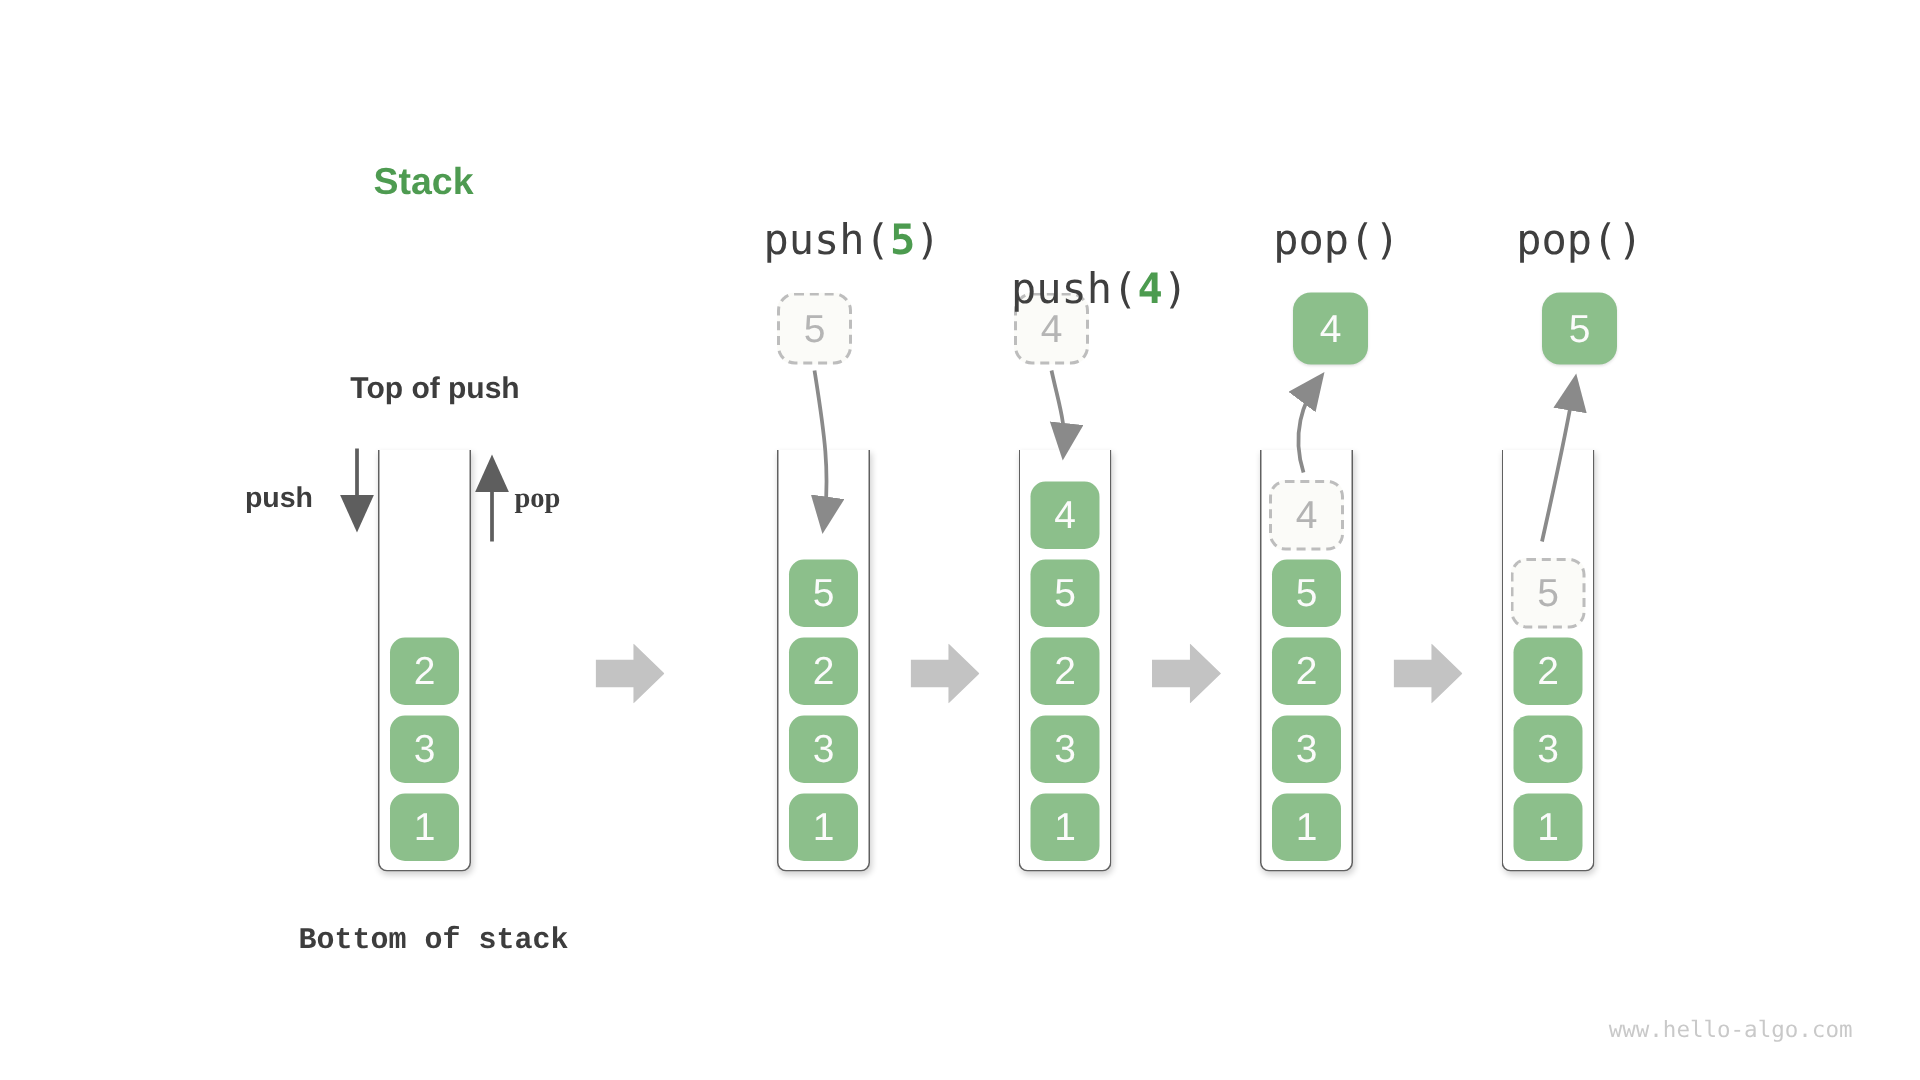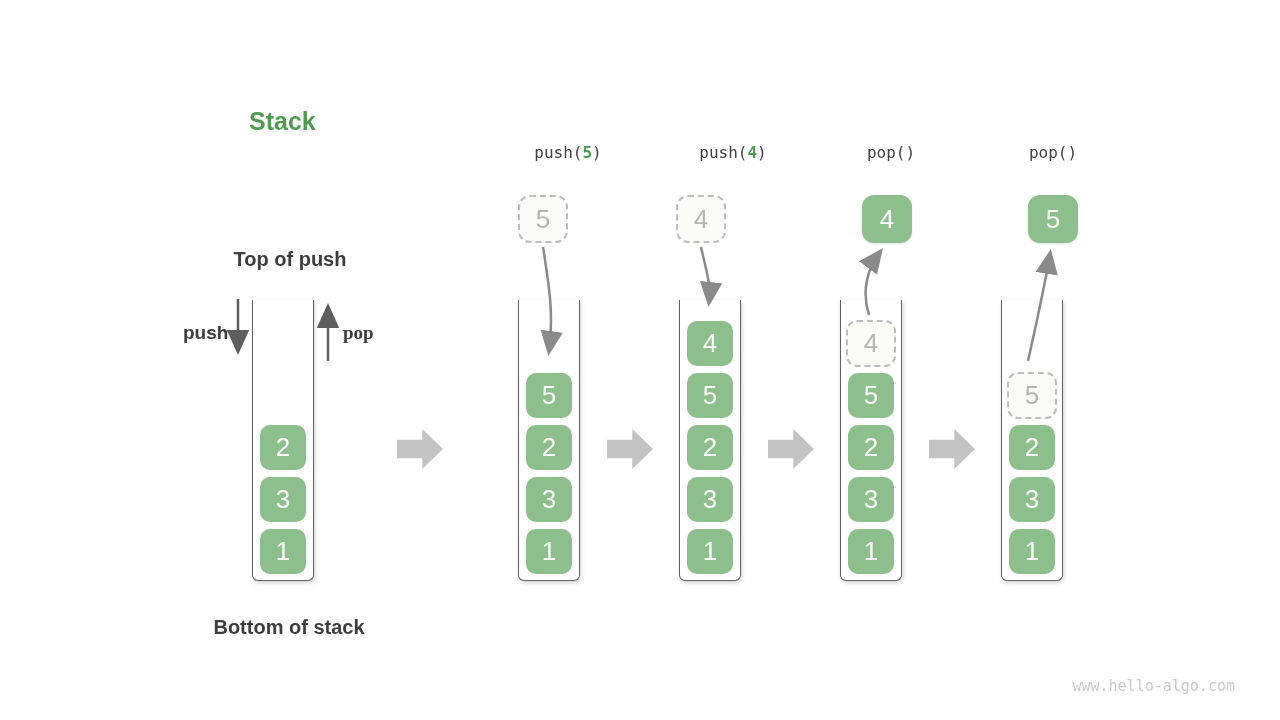--- a/index.html
+++ b/index.html
@@ -17,21 +17,21 @@
   .side-label{
     font-size:20px;font-weight:bold;color:#3d3d3d;
     transform:translateX(-50%);white-space:nowrap;
   }
   .pushpop-label{
     font-size:19px;font-weight:bold;color:#3d3d3d;white-space:nowrap;
   }
 
   .op-label{
     font-family:"DejaVu Sans Mono","Liberation Mono",monospace;
-    font-size:16px;color:#3f3f3f;white-space:nowrap;
+    font-size:28px;color:#3f3f3f;white-space:nowrap;
     transform:translateX(-50%);top:143px;
   }
   .op-label .op-arg{color:#4c9b4f;font-weight:bold;}
 
   .stack-well{
     width:62px;height:281px;top:300px;background:#ffffff;
     border-left:1.5px solid #606060;
     border-right:1.5px solid #606060;
     border-bottom:1.5px solid #606060;
     border-radius:0 0 6px 6px;
@@ -69,22 +69,22 @@
     font-family:"DejaVu Sans Mono","Liberation Mono",monospace;
     font-size:15px;color:#c9c9c9;right:45px;top:677px;
   }
   svg.overlay{position:absolute;left:0;top:0;pointer-events:none;}
 </style>
 </head>
 <body>
 
 <div class="abs title">Stack</div>
 <div class="abs side-label" style="left:290px;top:248px;">Top of push</div>
-<div class="abs side-label" style="left:289px;top:616px;">Bottom of stack</div>
-<div class="abs pushpop-label" style="left:183px;top:322px;width:56px;text-align:left;">push</div>
+<div class="abs side-label" style="left:289px;top:616px;font-family:Liberation Mono, monospace;">Bottom of stack</div>
+<div class="abs pushpop-label" style="left:158px;top:322px;width:56px;text-align:center;">push</div>
 <div class="abs pushpop-label" style="left:343px;top:322px;font-family:Liberation Serif, serif;">pop</div>
 <div class="abs watermark">www.hello-algo.com</div>
 
 <div id="diagram">
     <div class="abs stack-well" style="left: 252px;"></div>
     <div class="abs cell solid" style="left: 260px; top: 529px;">1</div>
     <div class="abs cell solid" style="left: 260px; top: 477px;">3</div>
     <div class="abs cell solid" style="left: 260px; top: 425px;">2</div>
     <div class="abs stack-well" style="left: 518px;"></div>
     <div class="abs cell solid" style="left: 526px; top: 529px;">1</div>
@@ -93,21 +93,21 @@
     <div class="abs cell solid" style="left: 526px; top: 373px;">5</div>
     <div class="abs float-box dashed" style="left: 518px;">5</div>
     <div class="abs op-label" style="left: 568px;"><span>push(</span><span class="op-arg">5</span><span>)</span></div>
     <div class="abs stack-well" style="left: 679px;"></div>
     <div class="abs cell solid" style="left: 687px; top: 529px;">1</div>
     <div class="abs cell solid" style="left: 687px; top: 477px;">3</div>
     <div class="abs cell solid" style="left: 687px; top: 425px;">2</div>
     <div class="abs cell solid" style="left: 687px; top: 373px;">5</div>
     <div class="abs cell solid" style="left: 687px; top: 321px;">4</div>
     <div class="abs float-box dashed" style="left: 676px;">4</div>
-    <div class="abs op-label" style="left: 733px;"><span>push(</span><span class="op-arg">4</span><span>)</span></div>
+    <div class="abs op-label" style="left: 733px; margin-top: 33px;"><span>push(</span><span class="op-arg">4</span><span>)</span></div>
     <div class="abs stack-well" style="left: 840px;"></div>
     <div class="abs cell solid" style="left: 848px; top: 529px;">1</div>
     <div class="abs cell solid" style="left: 848px; top: 477px;">3</div>
     <div class="abs cell solid" style="left: 848px; top: 425px;">2</div>
     <div class="abs cell solid" style="left: 848px; top: 373px;">5</div>
     <div class="abs cell dashed" style="left: 846px; top: 320px;">4</div>
     <div class="abs float-box solid" style="left: 862px;">4</div>
     <div class="abs op-label" style="left: 891px;"><span>pop()</span></div>
     <div class="abs stack-well" style="left: 1001px;"></div>
     <div class="abs cell solid" style="left: 1009px; top: 529px;">1</div>

